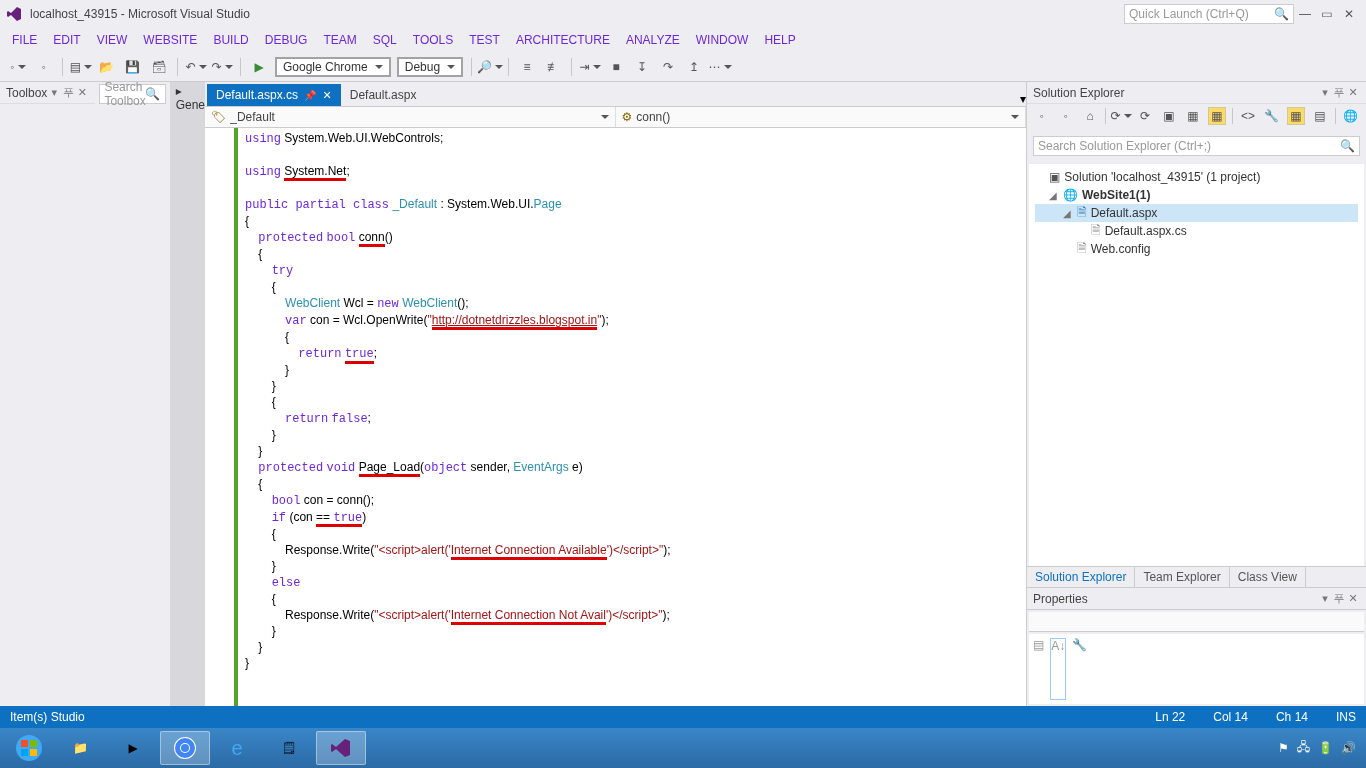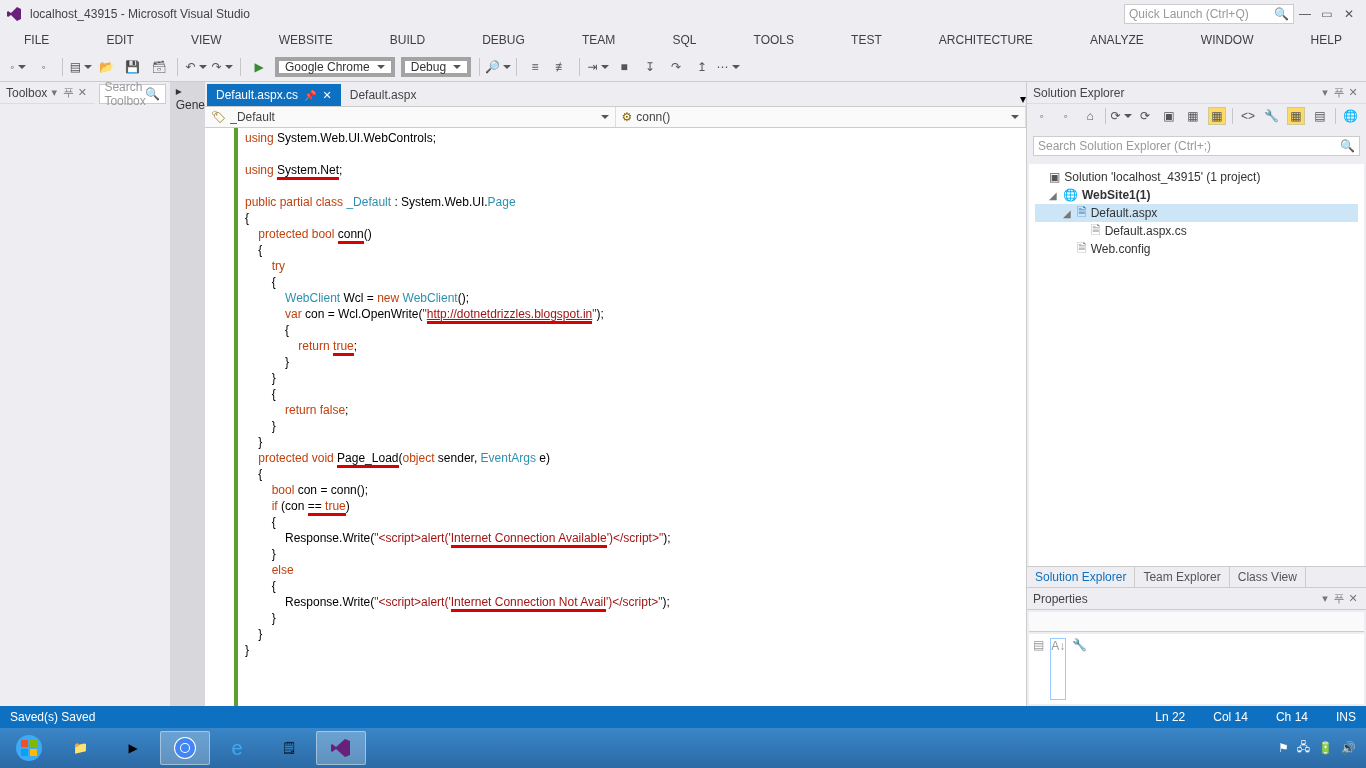--- a/index.html
+++ b/index.html
@@ -2,27 +2,27 @@
 <html><head>
 <meta charset="utf-8">
 <style>
 * { margin: 0; padding: 0; box-sizing: border-box; font-family: "Segoe UI", Tahoma, sans-serif; font-size: 12px; }
 body { width: 1366px; height: 768px; background: #eeeef2; display: flex; flex-direction: column; overflow: hidden; }
 .titlebar { height: 28px; display: flex; align-items: center; padding: 0 6px; color: #444; }
 .titlebar .vs-logo { width: 16px; height: 16px; margin-right: 8px; display: inline-block; }
 .titlebar .spacer { flex: 1; }
 .titlebar .quicklaunch { width: 170px; height: 20px; border: 1px solid #ccc; background: #fff; padding: 0 4px; color: #999; display:flex; align-items:center; gap:4px;}
 .titlebar .winbtn { width: 22px; text-align: center; color: #555; cursor: default; }
-.menubar { height: 24px; display: flex; align-items: center; padding: 0 24px; gap: 16px; color: #404040; justify-content: space-between; }
+.menubar { height: 24px; display: flex; align-items: center; padding: 0 12px; gap: 16px; color: #6d28d9; }
 .menubar span { cursor: default; }
 .toolbar { height: 30px; display: flex; align-items: center; padding: 0 8px; gap: 6px; border-bottom: 1px solid #ccc; background:#eeeef2;}
 .toolbar .tbtn { width: 20px; height: 20px; display:flex; align-items:center; justify-content:center; color:#555;}
 .toolbar .sep { width: 1px; height: 18px; background: #c7c7c7; margin: 0 2px; }
 .toolbar .play { color: #388a34; }
-.toolbar .combo { border:4px solid #a3a3a3; background:#fff; padding:1px 6px; height:20px; display:flex; align-items:center; gap:4px; color:#333;}
+.toolbar .combo { border:2px solid #a3a3a3; background:#fff; padding:1px 6px; height:20px; display:flex; align-items:center; gap:4px; color:#333;}
 .mainrow { flex: 1; display: flex; min-height: 0; }
 .leftpanel { width: 205px; display: flex; flex-direction: row; border-right: 1px solid #ccc; background:#eeeef2;}
 .panel-header { height: 22px; background: #eeeef2; display: flex; align-items: center; padding: 0 6px; color: #444; border-bottom:1px solid #ddd;}
 .panel-header .spacer { flex:1; }
 .panel-header .hbtn { width:14px; text-align:center; color:#777; font-size:11px;}
 .toolbox-search { margin:2px 4px; height:20px; border:1px solid #ccc; background:#fff; display:flex; align-items:center; padding:0 4px; color:#999;}
 .toolbox-group { background:#d8d8dc; padding:2px 6px; color:#333; }
 .toolbox-body { flex:1; padding:10px; color:#666; text-align:center; font-size:11px; line-height:1.4;}
 .left-tabs { display:flex; border-top:1px solid #ccc; }
 .left-tabs .tab { padding:3px 8px; border-right:1px solid #ccc; color:#555; background:#eeeef2;}
@@ -34,21 +34,21 @@
 .doctab .close { font-size:11px; }
 .doctab .pin { font-size:10px; }
 .nav-combos { height:22px; display:flex; border-top:1px solid #ccc; border-bottom:1px solid #ccc; background:#fafafa;}
 .nav-combos .combo { flex:1; display:flex; align-items:center; padding:0 6px; border-right:1px solid #ddd; color:#444;}
 .nav-combos .combo .ico { margin-right:4px; color:#8a6500;}
 .editor { flex:1; display:flex; font-family: Consolas, monospace; font-size:13px; background:#fff; position:relative; overflow:hidden;}
 .gutter { width:28px; background:#fff; border-right:0; }
 .marker-col { width:6px; background:#fff; }
 .marker-col .green { width:4px; height:100%; background:#5aa02c; margin-left:1px;}
 .code { flex:1; padding:2px 0 2px 6px; white-space:pre; color:#000; line-height:16px; overflow:auto;}
-.kw { color:#c2410c; }
+.kw { color:#6d28d9;font-family:Liberation Mono, monospace; }
 .type { color:#2b91af; }
 .str { color:#a31515; }
 .red-u { border-bottom:3px solid #d00; }
 .hl-line { background:#f3f3f3; display:inline-block; width:100%;}
 .editor-footer { height:20px; display:flex; align-items:center; gap:8px; padding:0 6px; border-top:1px solid #ccc; background:#eeeef2; color:#444;}
 .editor-footer .zoomsel { border:1px solid #ccc; background:#fff; padding:0 4px; height:16px; display:flex; align-items:center;}
 .editor-footer .hscroll { flex:1; height:14px; background:#e8e8e8; position:relative;}
 .editor-footer .hscroll .thumb{ position:absolute; left:0; top:0; bottom:0; width:40%; background:#cfcfcf;}
 .rightcol { width:340px; display:flex; flex-direction:column; border-left:1px solid #ccc; background:#eeeef2;}
 .sol-toolbar { height:24px; display:flex; align-items:center; gap:6px; padding:0 6px; color:#555;}
@@ -310,21 +310,21 @@
       <div class="props-body">
         <span>▤</span>
         <span style="border:1px solid #9cf;">A↓</span>
         <span>🔧</span>
       </div>
     </div>
   </div>
 </div>
 
 <div class="statusbar">
-  <span>Saved(s) Saved</span>
+  <span>Item(s) Studio</span>
   <span class="spacer"></span>
   <span class="cell">Ln 22</span>
   <span class="cell">Col 14</span>
   <span class="cell">Ch 14</span>
   <span class="cell">INS</span>
 </div>
 
 <div class="taskbar">
   <div class="tbitem">
       <svg width="28" height="28">

